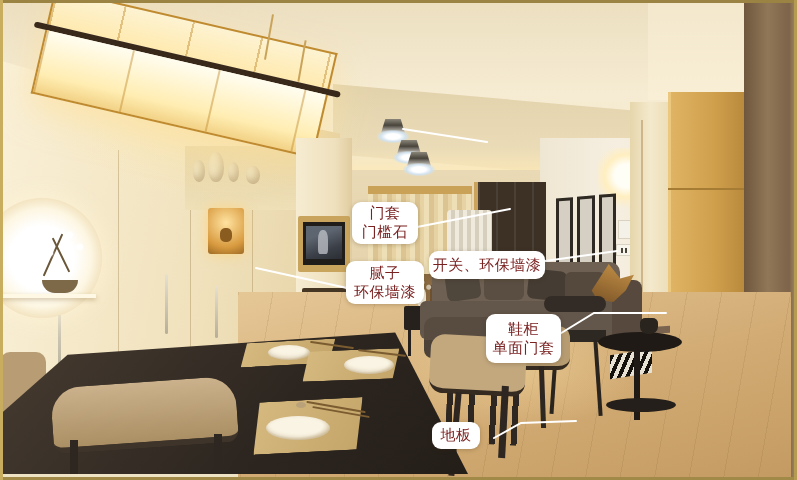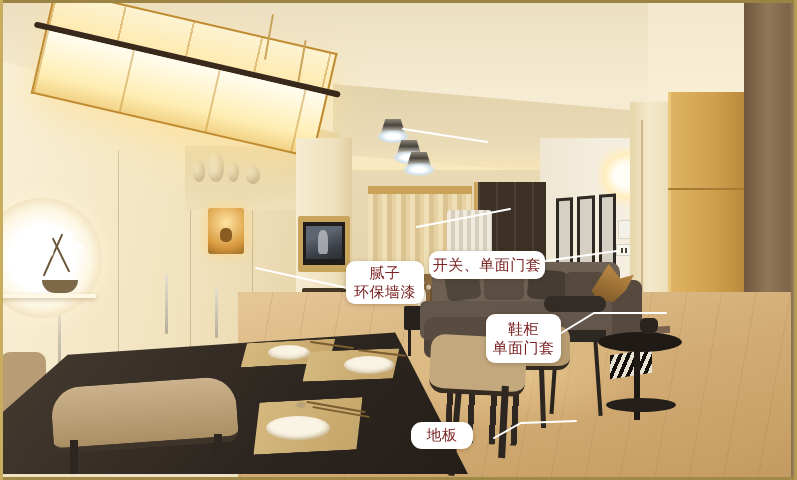--- a/index.html
+++ b/index.html
@@ -220,21 +220,21 @@
   
   .leaders{left:0;top:0;width:797px;height:480px;z-index:35;pointer-events:none;}
   .lbl{position:absolute;z-index:40;background:#fff;border-radius:9px;color:#7a2121;
     font-size:15px;line-height:19px;text-align:center;display:flex;flex-direction:column;
     justify-content:center;box-shadow:0 1px 4px rgba(60,40,10,.25);letter-spacing:.5px;}
   .lb1{left:487px;top:134px;width:62px;height:27px;}
   .lb2{left:352px;top:202px;width:66px;height:42px;}
   .lb3{left:429px;top:251px;width:116px;height:28px;}
   .lb4{left:346px;top:261px;width:78px;height:43px;}
   .lb5{left:486px;top:314px;width:75px;height:49px;}
-  .lb6{left:411px;top:422px;width:62px;height:27px;border-radius:11px;}
+  .lb6{left:432px;top:422px;width:48px;height:27px;}
 
   
   .frame{z-index:50;pointer-events:none;}
   .ft{left:0;top:0;width:797px;height:3px;background:#9b8343;}
   .fb{left:0;top:477px;width:797px;height:3px;background:#a18a48;}
   .fl{left:0;top:0;width:3px;height:480px;background:#c9ad5e;}
   .fr{left:794px;top:0;width:3px;height:480px;background:#b59a52;}
 </style>
 </head>
 <body>
@@ -388,22 +388,26 @@
 
   <svg class="abs leaders" viewBox="0 0 797 480" xmlns="http://www.w3.org/2000/svg">
     <polyline points="403,129 487,142" fill="none" stroke="#ffffff" stroke-width="2" stroke-linecap="round"></polyline>
     <polyline points="510,209 417,227" fill="none" stroke="#ffffff" stroke-width="2" stroke-linecap="round"></polyline>
     <polyline points="617,251 545,261" fill="none" stroke="#ffffff" stroke-width="2" stroke-linecap="round"></polyline>
     <polyline points="256,268 347,288" fill="none" stroke="#ffffff" stroke-width="2" stroke-linecap="round"></polyline>
     <polyline points="666,313 594,313 558,335" fill="none" stroke="#ffffff" stroke-width="2" stroke-linecap="round"></polyline>
     <polyline points="576,421 521,423 494,438" fill="none" stroke="#ffffff" stroke-width="2" stroke-linecap="round"></polyline>
   </svg>
 
+  <div class="lbl lb2">
+    <span>门套</span>
+    <span>门槛石</span>
+  </div>
   <div class="lbl lb3">
-    <span>开关、单面门套</span>
+    <span>开关、环保墙漆</span>
   </div>
   <div class="lbl lb5">
     <span>鞋柜</span>
     <span>单面门套</span>
   </div>
   <div class="lbl lb4">
     <span>腻子</span>
     <span>环保墙漆</span>
   </div>
   <div class="lbl lb6">

